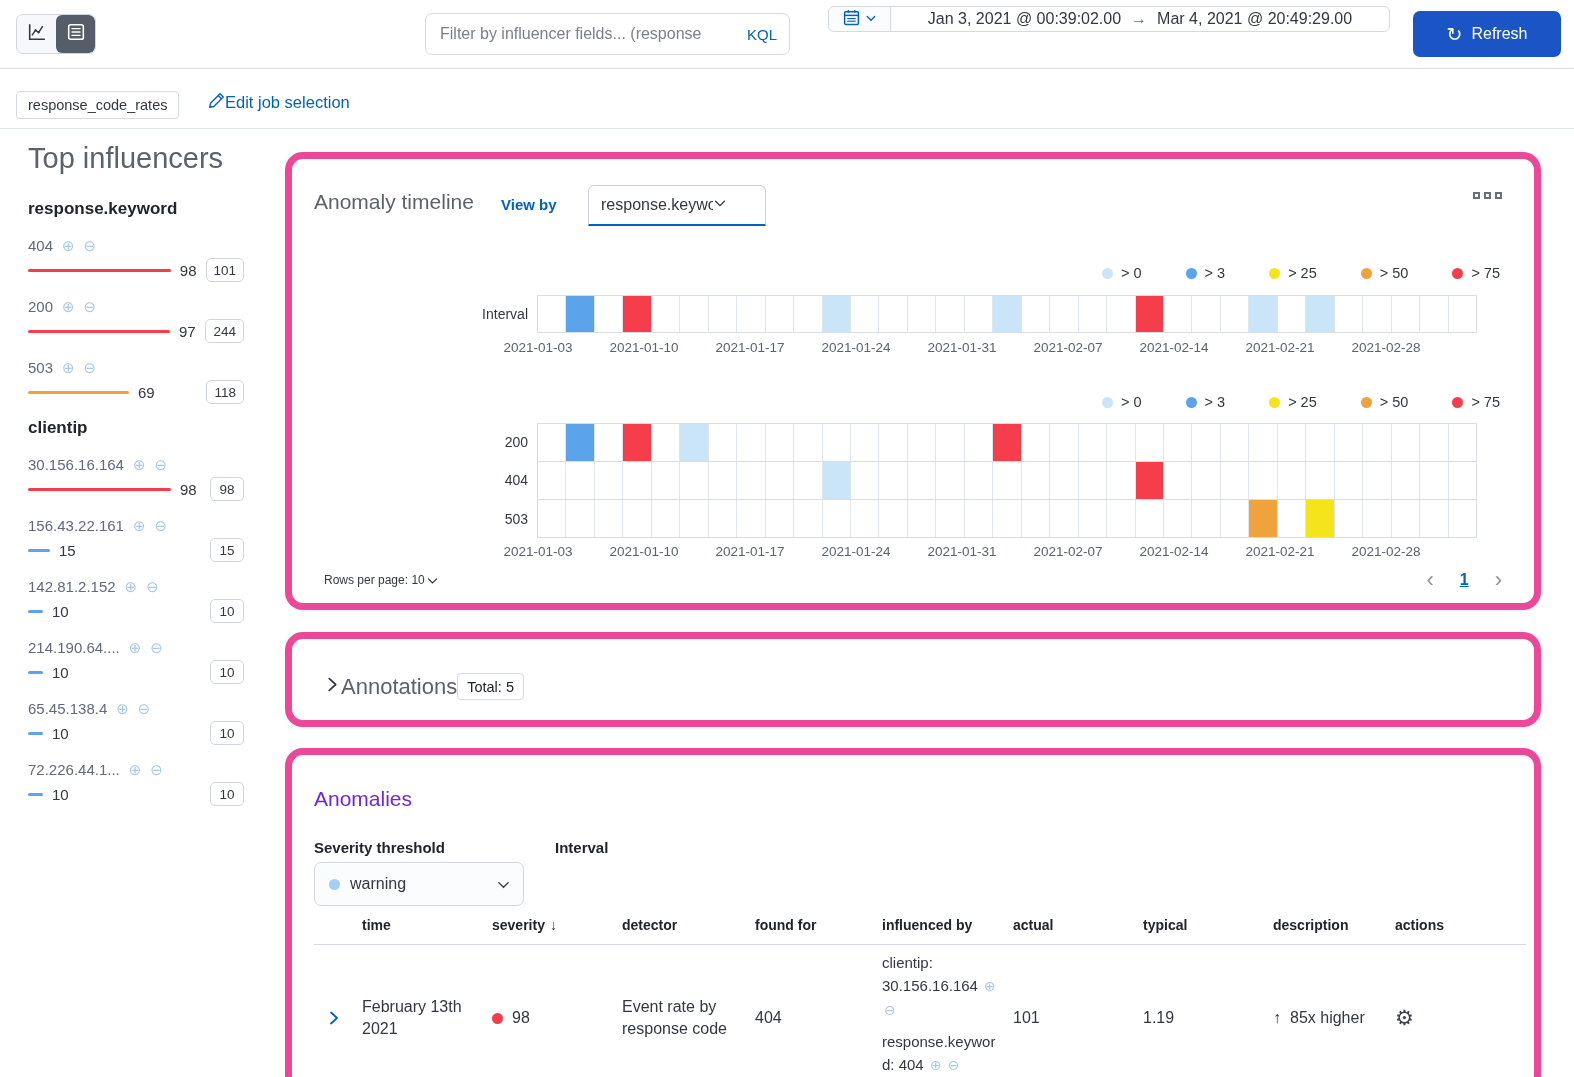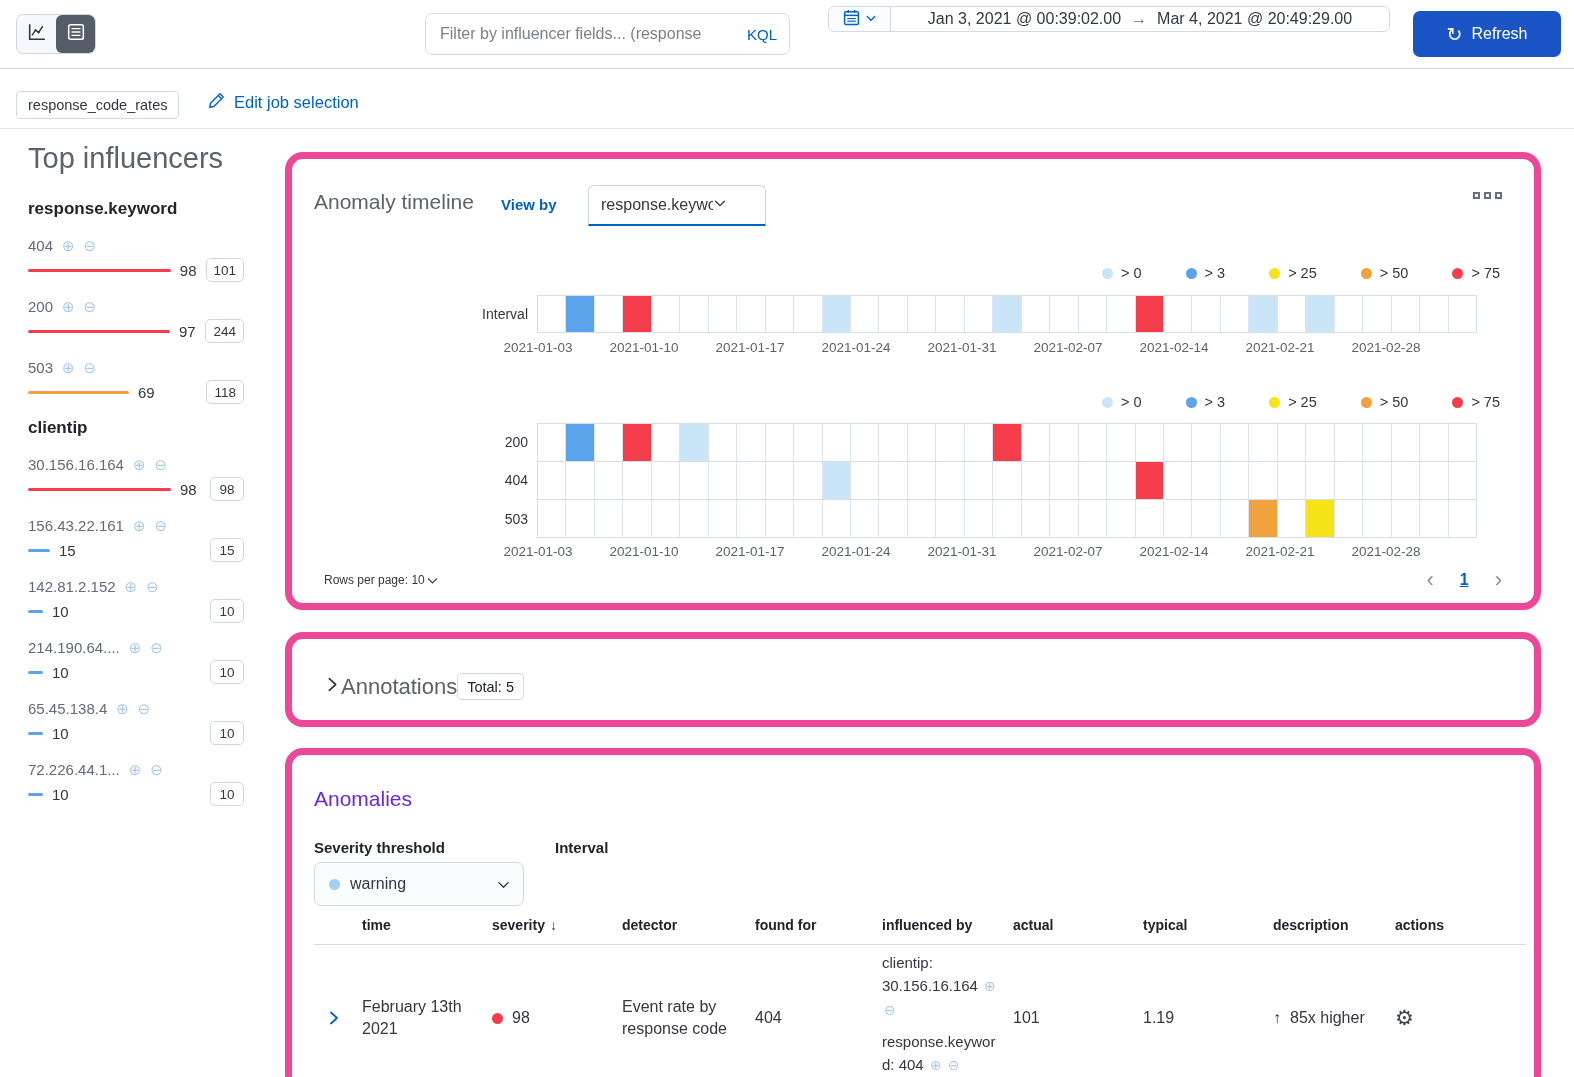--- a/index.html
+++ b/index.html
@@ -25,21 +25,21 @@
   .datepicker { position:absolute; left:828px; top:6px; width:562px; height:26px; border:1px solid #d3dae6; border-radius:6px; display:flex; align-items:stretch; background:#fff; }
   .dp-cal { width:62px; display:flex; align-items:center; justify-content:center; gap:5px; border-right:1px solid #d3dae6; background:#fbfcfd; border-radius:7px 0 0 7px; }
   .dp-dates { flex:1; display:flex; align-items:center; justify-content:center; gap:10px; font-size:16px; color:#343741; }
   .dp-arrow { color:#69707d; font-size:16px; }
 
   .refresh-btn { position:absolute; left:1413px; top:11px; width:148px; height:46px; background:#1b54c4; border:none; border-radius:7px; color:#fff; font-size:16px; font-family:inherit; display:flex; align-items:center; justify-content:center; gap:9px; cursor:pointer; }
   .refresh-icon { font-size:19px; line-height:1; }
 
   
   .job-badge { position:absolute; left:16px; top:91px; height:28px; padding:0 11px; border:1px solid #d3dae6; border-radius:4px; display:flex; align-items:center; font-size:14.5px; color:#343741; background:#fff; }
-  .edit-job { position:absolute; left:208px; top:92px; display:flex; align-items:center; gap:9px; color:#0061c5; font-size:16.5px; cursor:pointer; }
+  .edit-job { position:absolute; left:208px; top:92px; display:flex; align-items:center; color:#0061c5; font-size:16.5px; cursor:pointer; }
   .jobbar-rule { position:absolute; left:0; top:128px; width:1574px; height:1px; background:#e3e8f0; }
 
   
   .sidebar { position:absolute; left:28px; top:142px; width:216px; }
   .side-heading { font-size:29px; color:#5b626c; margin-bottom:24px; font-weight:400; }
   .inf-field { font-size:17px; font-weight:700; color:#20242c; margin-bottom:16px; }
   .inf-section { margin-bottom:12px; }
   .inf-item { margin-bottom:13px; }
   .inf-name-row { display:flex; align-items:center; gap:9px; height:20px; }
   .inf-name { font-size:15px; color:#62697a; }

